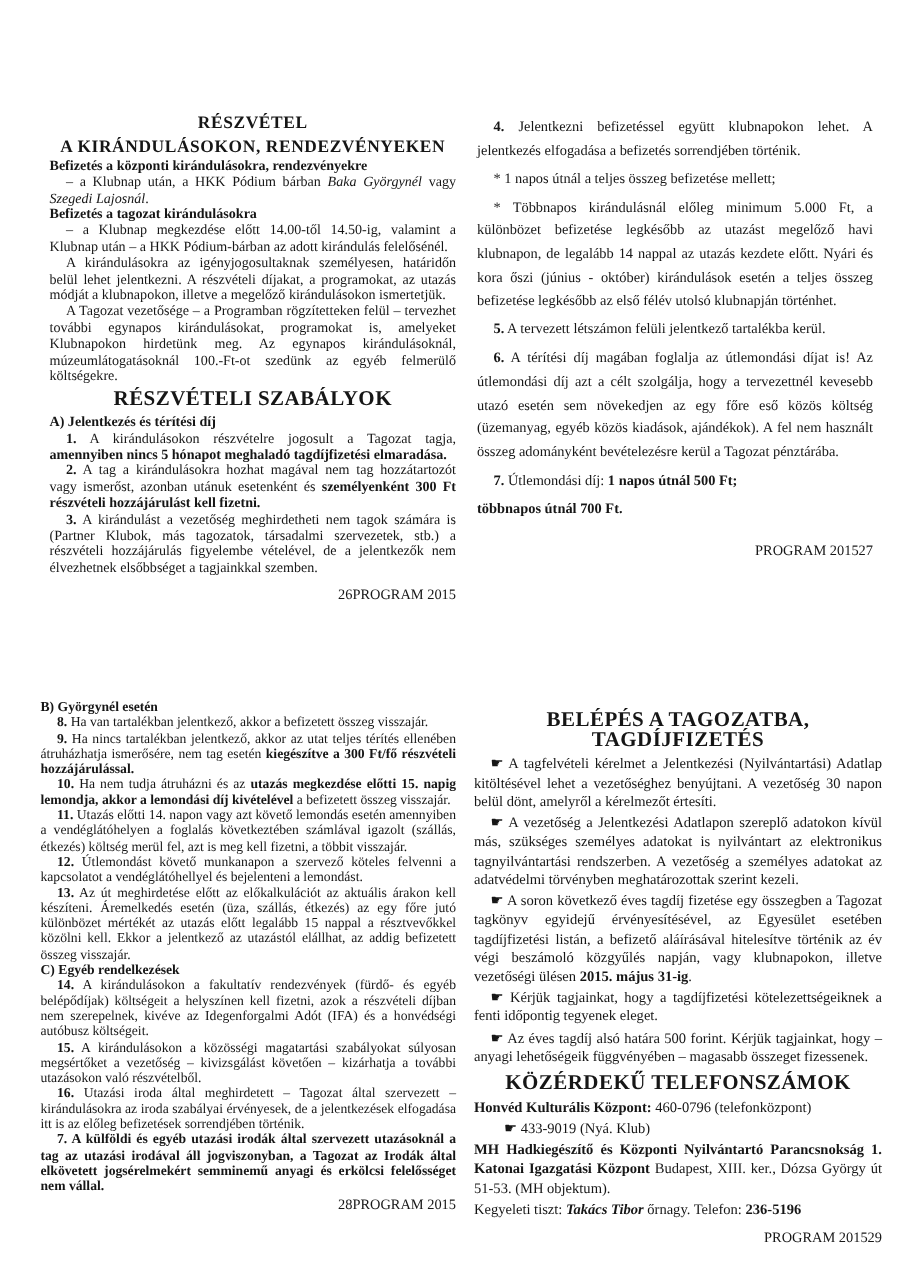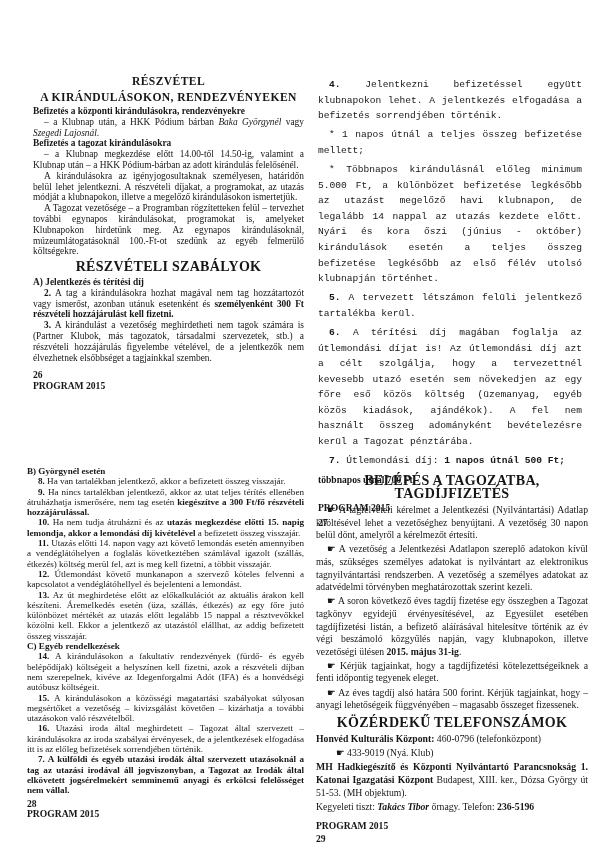--- a/index.html
+++ b/index.html
@@ -20,25 +20,25 @@
   .t1 { text-align:center; font-weight:bold; font-size:11.6px; line-height:13.5px; letter-spacing:0.4px; }
   .h  { text-align:center; font-weight:bold; font-size:14px; letter-spacing:0.3px; margin:5px 0 4px 0; }
   .sh { font-weight:bold; margin:0; text-align:left; }
   .p  { text-align:justify; text-indent:11px; margin:0; }
   .pn { text-align:justify; margin:0; }
   .pi { margin:0; padding-left:20px; }
   .pc { text-align:left; font-weight:bold; margin:0; }
   .b  { font-weight:bold; }
   .i  { font-style:italic; }
 
-  .pg27 .p { margin-bottom:3.5px;font-family:Liberation Mono, monospace; }
+  .pg27 .p { margin-bottom:3.5px; }
   .pg29 .p, .pg29 .pn, .pg29 .pi { margin-bottom:1.5px; }
   .pg26 .t1 { margin-bottom:2px; }
 
-  .foot { display:flex; justify-content:flex-end; font-weight:bold; font-size:9.6px;flex-direction:column; }
+  .foot { display:flex; justify-content:flex-end; font-weight:normal; font-size:9.6px; }
   .pg26 .foot { margin-top:7px; }
   .pg27 .foot { margin-top:12px; }
   .pg28 .foot { margin-top:3px; }
   .pg29 .foot { margin-top:7px; }
 </style>
 </head>
 <body>
 
 <div class="canvas">
 
@@ -46,20 +46,21 @@
     <div class="t1"><span class="b">RÉSZVÉTEL</span></div>
     <div class="t1"><span class="b">A KIRÁNDULÁSOKON, RENDEZVÉNYEKEN</span></div>
     <p class="sh"><span class="b">Befizetés a központi kirándulásokra, rendezvényekre</span></p>
     <p class="p"><span>– a Klubnap után, a HKK Pódium bárban </span><span class="i">Baka Györgynél</span><span> vagy </span><span class="i">Szegedi Lajosnál</span><span>.</span></p>
     <p class="sh"><span class="b">Befizetés a tagozat kirándulásokra</span></p>
     <p class="p"><span>– a Klubnap megkezdése előtt 14.00-től 14.50-ig, valamint a Klubnap után – a HKK Pódium-bárban az adott kirándulás felelősénél.</span></p>
     <p class="p"><span>A kirándulásokra az igényjogosultaknak személyesen, határidőn belül lehet jelentkezni. A részvételi díjakat, a programokat, az utazás módját a klubnapokon, illetve a megelőző kirándulásokon ismertetjük.</span></p>
     <p class="p"><span>A Tagozat vezetősége – a Programban rögzítetteken felül – tervezhet további egynapos kirándulásokat, programokat is, amelyeket Klubnapokon hirdetünk meg. Az egynapos kirándulásoknál, múzeumlátogatásoknál 100.-Ft-ot szedünk az egyéb felmerülő költségekre.</span></p>
     <div class="h"><span class="b">RÉSZVÉTELI SZABÁLYOK</span></div>
     <p class="sh"><span class="b">A) Jelentkezés és térítési díj</span></p>
+    <p class="p"><span class="b">1.</span><span> A kirándulásokon részvételre jogosult a Tagozat tagja, </span><span class="b">amennyiben nincs 5 hónapot meghaladó tagdíjfizetési elmaradása.</span></p>
     <p class="p"><span class="b">2.</span><span> A tag a kirándulásokra hozhat magával nem tag hozzátartozót vagy ismerőst, azonban utánuk esetenként és </span><span class="b">személyenként 300 Ft részvételi hozzájárulást kell fizetni.</span></p>
     <p class="p"><span class="b">3.</span><span> A kirándulást a vezetőség meghirdetheti nem tagok számára is (Partner Klubok, más tagozatok, társadalmi szervezetek, stb.) a részvételi hozzájárulás figyelembe vételével, de a jelentkezők nem élvezhetnek elsőbbséget a tagjainkkal szemben.</span></p>
     <div class="foot">
       <span>26</span>
       <span>PROGRAM 2015</span>
     </div>
   </div>
 
   <div class="page pg27">
     <p class="p"><span class="b">4.</span><span> Jelentkezni befizetéssel együtt klubnapokon lehet. A jelentkezés elfogadása a befizetés sorrendjében történik.</span></p>

